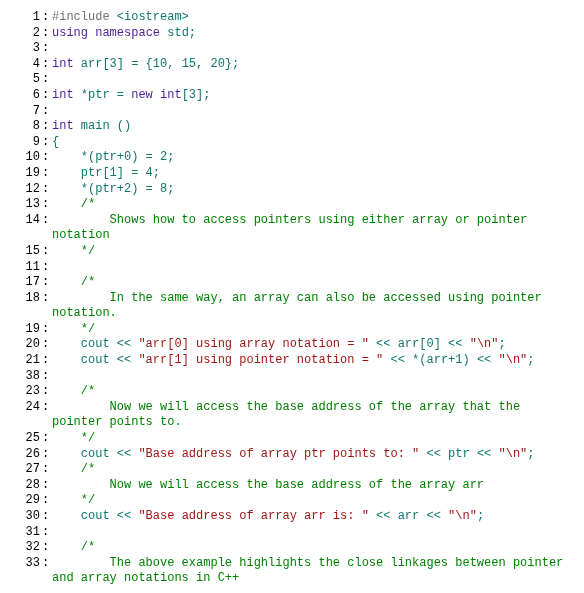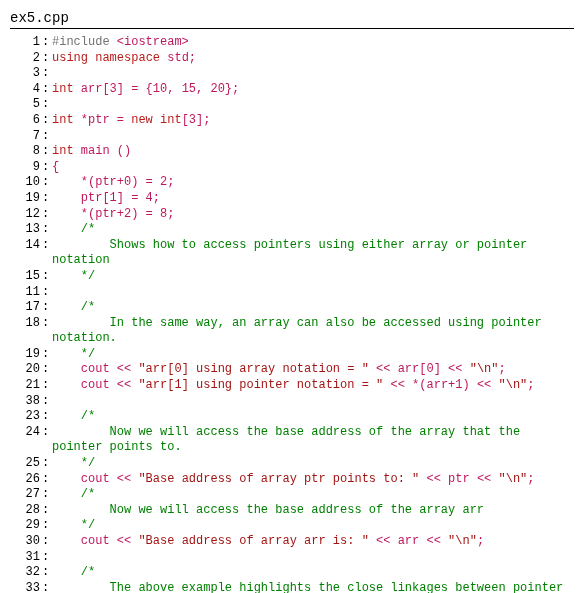--- a/index.html
+++ b/index.html
@@ -34,31 +34,30 @@
   .colon {
     flex: 0 0 8px;
     padding-left: 2px;
   }
   .src {
     flex: 1 1 auto;
     white-space: pre-wrap;
     word-break: break-word;
     padding-left: 2px;
   }
-  .kw   { color: #b91c1c; }  
+  .kw   { color: #4c1d95; }  
   .pre  { color: #737373; }  
   .cm   { color: #008000; }
   .str  { color: #a31515; }  
-  .txt  { color: #be185d; }
+  .txt  { color: #0f766e; }
 </style>
 </head>
 <body>
 
 <div id="wrap">
-  <div class="file-title">ex5.cpp</div>
   <div id="code">
       <div class="code-row"><span class="ln">1</span><span class="colon">:</span><span class="src"><span class="pre">#include </span><span class="txt">&lt;iostream&gt;</span></span></div>
       <div class="code-row"><span class="ln">2</span><span class="colon">:</span><span class="src"><span class="kw">using</span><span class="txt"> </span><span class="kw">namespace</span><span class="txt"> std;</span></span></div>
       <div class="code-row"><span class="ln">3</span><span class="colon">:</span><span class="src"><span class="txt"></span></span></div>
       <div class="code-row"><span class="ln">4</span><span class="colon">:</span><span class="src"><span class="kw">int</span><span class="txt"> arr[3] = {10, 15, 20};</span></span></div>
       <div class="code-row"><span class="ln">5</span><span class="colon">:</span><span class="src"><span class="txt"></span></span></div>
       <div class="code-row"><span class="ln">6</span><span class="colon">:</span><span class="src"><span class="kw">int</span><span class="txt"> *ptr = </span><span class="kw">new</span><span class="txt"> </span><span class="kw">int</span><span class="txt">[3];</span></span></div>
       <div class="code-row"><span class="ln">7</span><span class="colon">:</span><span class="src"><span class="txt"></span></span></div>
       <div class="code-row"><span class="ln">8</span><span class="colon">:</span><span class="src"><span class="kw">int</span><span class="txt"> main ()</span></span></div>
       <div class="code-row"><span class="ln">9</span><span class="colon">:</span><span class="src"><span class="txt">{</span></span></div>

